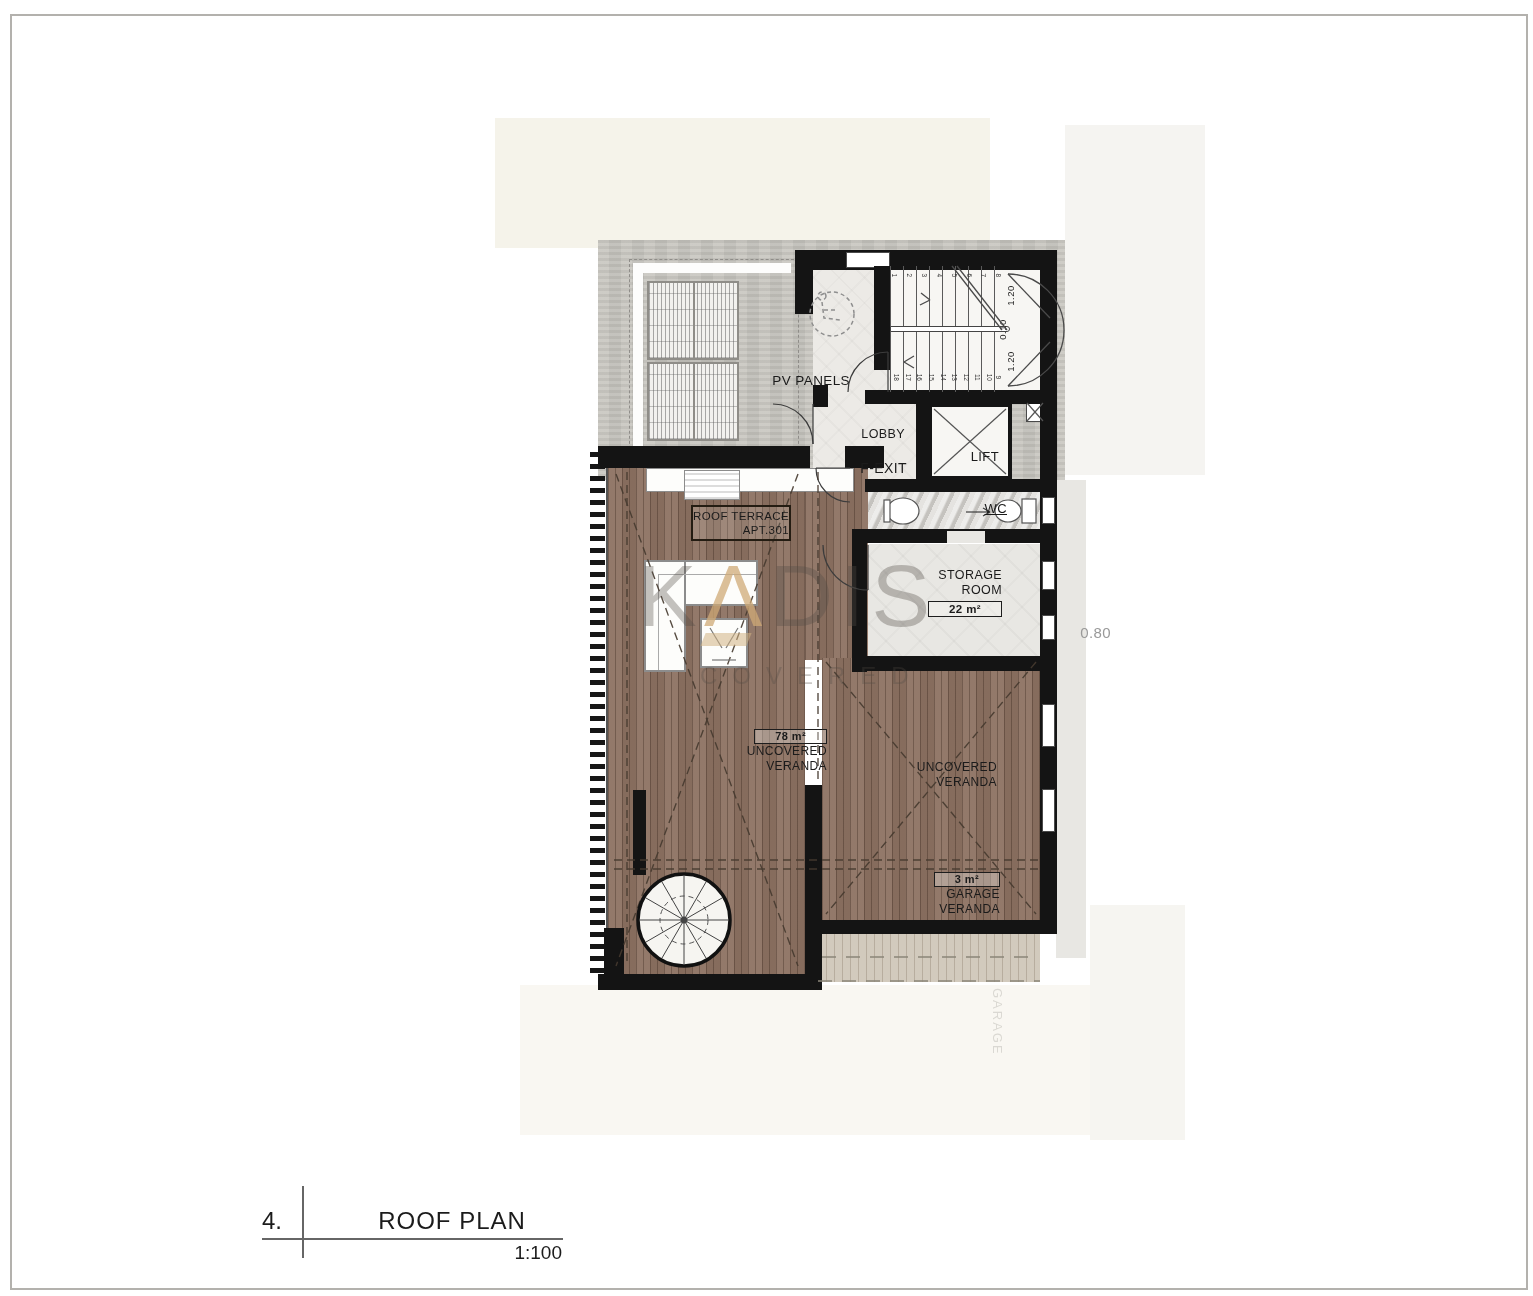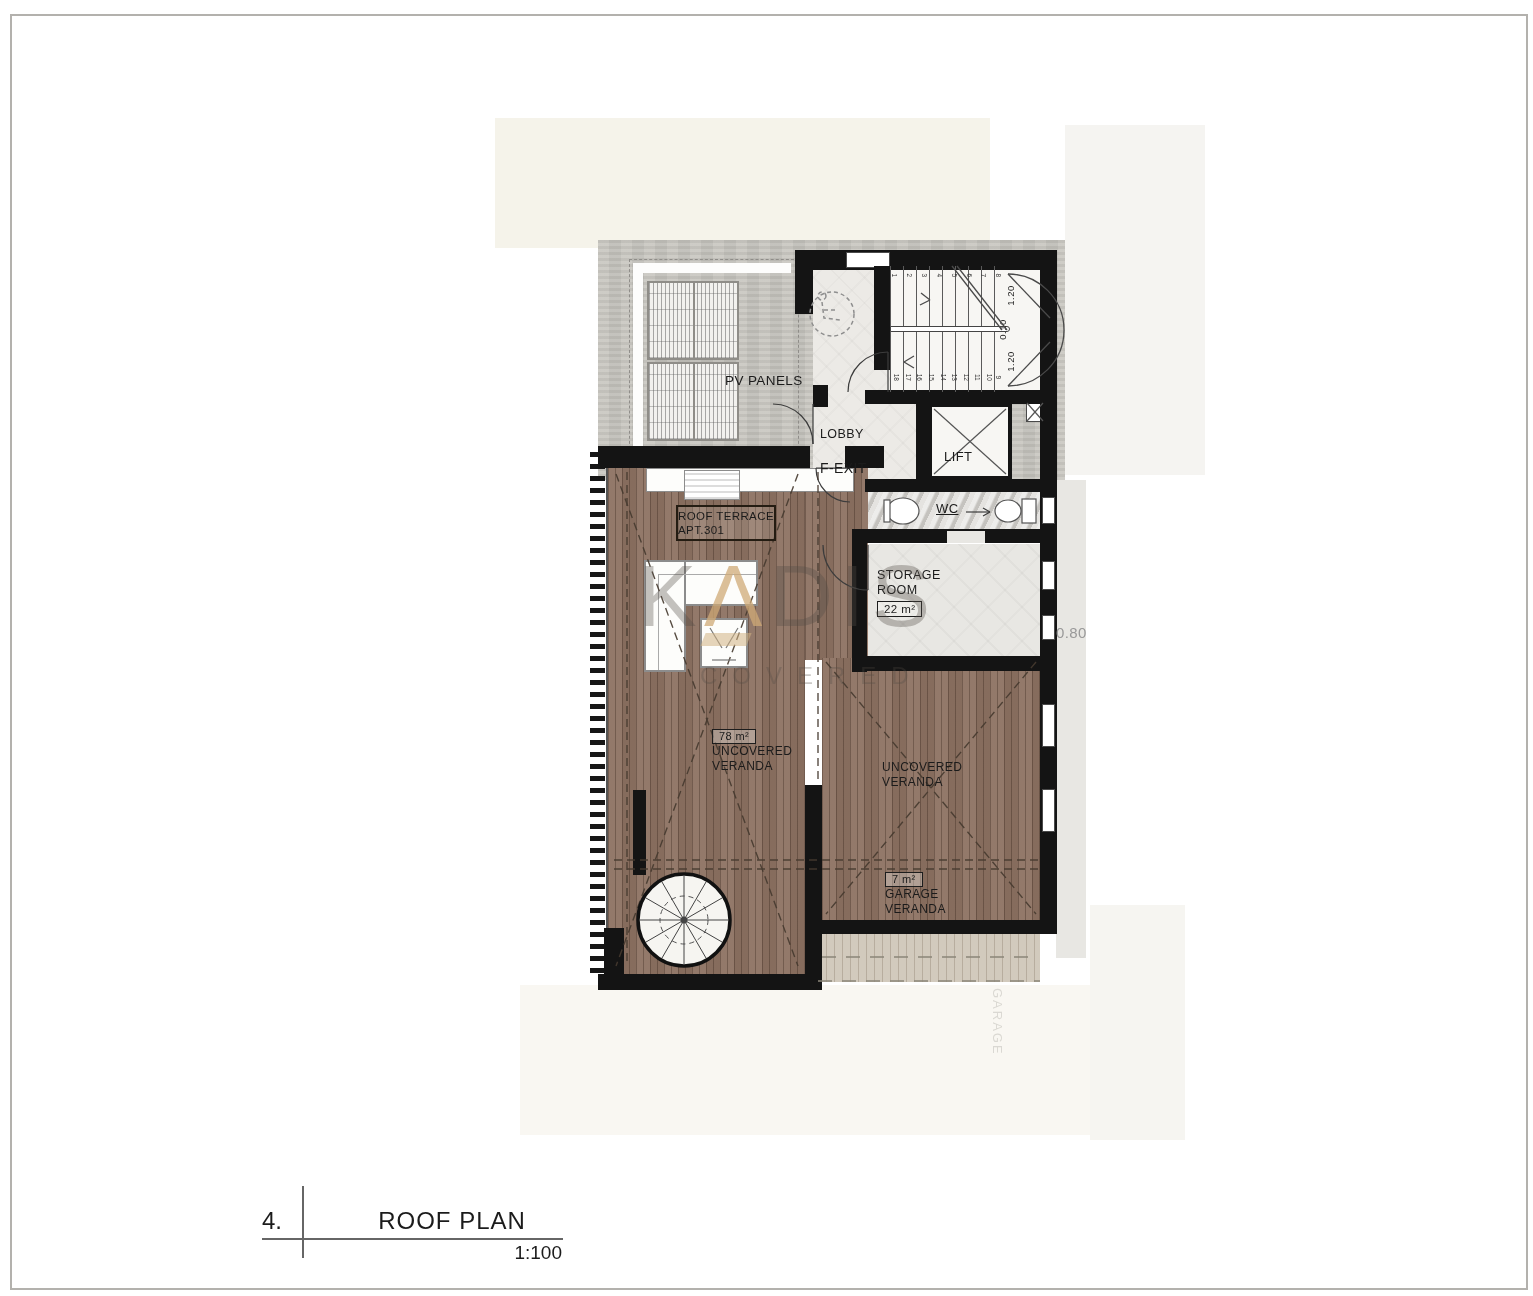--- a/index.html
+++ b/index.html
@@ -1,22 +1,22 @@
 <!DOCTYPE html>
 <html><head>
 <meta charset="utf-8">
 <style>
   html,body{margin:0;padding:0;background:#fff;}
   #canvas{position:relative;width:1533px;height:1296px;background:#ffffff;
           font-family:"Liberation Sans",sans-serif;overflow:hidden;color:#1b1b1b;}
   .abs{position:absolute;}
   .wall{position:absolute;background:#141414;}
   .gapw{position:absolute;background:#ffffff;border:1px solid #4a4a4a;box-sizing:border-box;}
-  .lbl{position:absolute;color:#1b1b1b;text-align:left;line-height:1.22;letter-spacing:.4px;white-space:nowrap;}
-  .boxlbl{border:1.5px solid #1d1d1d;padding:0 6px;display:inline-block;background:rgba(252,252,250,.30);}
+  .lbl{position:absolute;color:#1b1b1b;text-align:right;line-height:1.22;letter-spacing:.4px;white-space:nowrap;margin-left:15px;}
+  .boxlbl{border:1.5px solid #1d1d1d;padding:0 20px;display:inline-block;background:rgba(252,252,250,.30);font-weight:bold;}
   .concrete{background-color:#c7c5bf;background-image:
      repeating-linear-gradient(0deg,rgba(255,255,255,.07) 0 3px,rgba(0,0,0,.04) 3px 6px),
      repeating-linear-gradient(90deg,rgba(255,255,255,.05) 0 11px,rgba(0,0,0,.035) 11px 23px);}
   .wood{background-color:#8d7262;background-image:
      repeating-linear-gradient(90deg,rgba(40,24,15,.30) 0 1px,rgba(255,255,255,0) 1px 7px),
      repeating-linear-gradient(90deg,rgba(255,255,255,.05) 0 14px,rgba(0,0,0,.05) 14px 28px);}
   .lightwood{background-color:#d2cabd;background-image:
      repeating-linear-gradient(90deg,rgba(90,70,50,.22) 0 1px,rgba(255,255,255,0) 1px 8px);}
   .tile{background-color:#eceae6;background-image:
      repeating-linear-gradient(45deg,rgba(0,0,0,.028) 0 2px,rgba(255,255,255,0) 2px 18px),
@@ -241,21 +241,21 @@
     <g stroke="#777" stroke-width="1.2">
       <line x1="710" y1="628" x2="722" y2="648"></line>
         <line x1="738" y1="628" x2="726" y2="648"></line>
       <line x1="712" y1="660" x2="736" y2="660"></line>
     </g>
   </svg>
 
   <div class="lbl" style="left:725px;top:373px;width:110px;font-size:13.5px;">PV PANELS</div>
   <div class="lbl" style="left:820px;top:427px;width:70px;font-size:12.5px;">LOBBY</div>
   <div class="lbl" style="left:820px;top:460px;width:72px;font-size:14px;">F-EXIT</div>
-  <div class="lbl" style="left:944px;top:449px;width:64px;font-size:13px;">LIFT</div>
+  <div class="lbl" style="left:920px;top:449px;width:64px;font-size:13px;">LIFT</div>
   <div class="lbl" style="left:936px;top:501px;width:56px;font-size:13px;text-decoration:underline;">WC</div>
 
   <div class="lbl" style="left:877px;top:568px;width:110px;font-size:12.5px;">
     <span>STORAGE</span><br>
     <span>ROOM</span><br>
     <span class="boxlbl" style="font-size:11.5px;margin-top:2px;">22 m²</span>
   </div>
 
   <div class="lbl" style="left:676px;top:505px;width:96px;border:2px solid #241c12;padding:2px 0;font-size:11.5px;background:rgba(250,247,242,.12);">
     <span>ROOF TERRACE</span><br>
@@ -267,21 +267,21 @@
     <span>UNCOVERED</span><br>
     <span>VERANDA</span>
   </div>
 
   <div class="lbl" style="left:882px;top:760px;width:100px;font-size:12px;">
     <span>UNCOVERED</span><br>
     <span>VERANDA</span>
   </div>
 
   <div class="lbl" style="left:885px;top:872px;width:100px;font-size:12px;">
-    <span class="boxlbl" style="font-size:11px;">7 m²</span><br>
+    <span class="boxlbl" style="font-size:11px;">3 m²</span><br>
     <span>GARAGE</span><br>
     <span>VERANDA</span>
   </div>
 
   <div class="lbl" style="left:1056px;top:624px;width:40px;font-size:15px;color:#999;">0.80</div>
 
   <div class="wm">
     <span>K</span>
       <span class="gold">Λ</span>
       <span>D</span>

